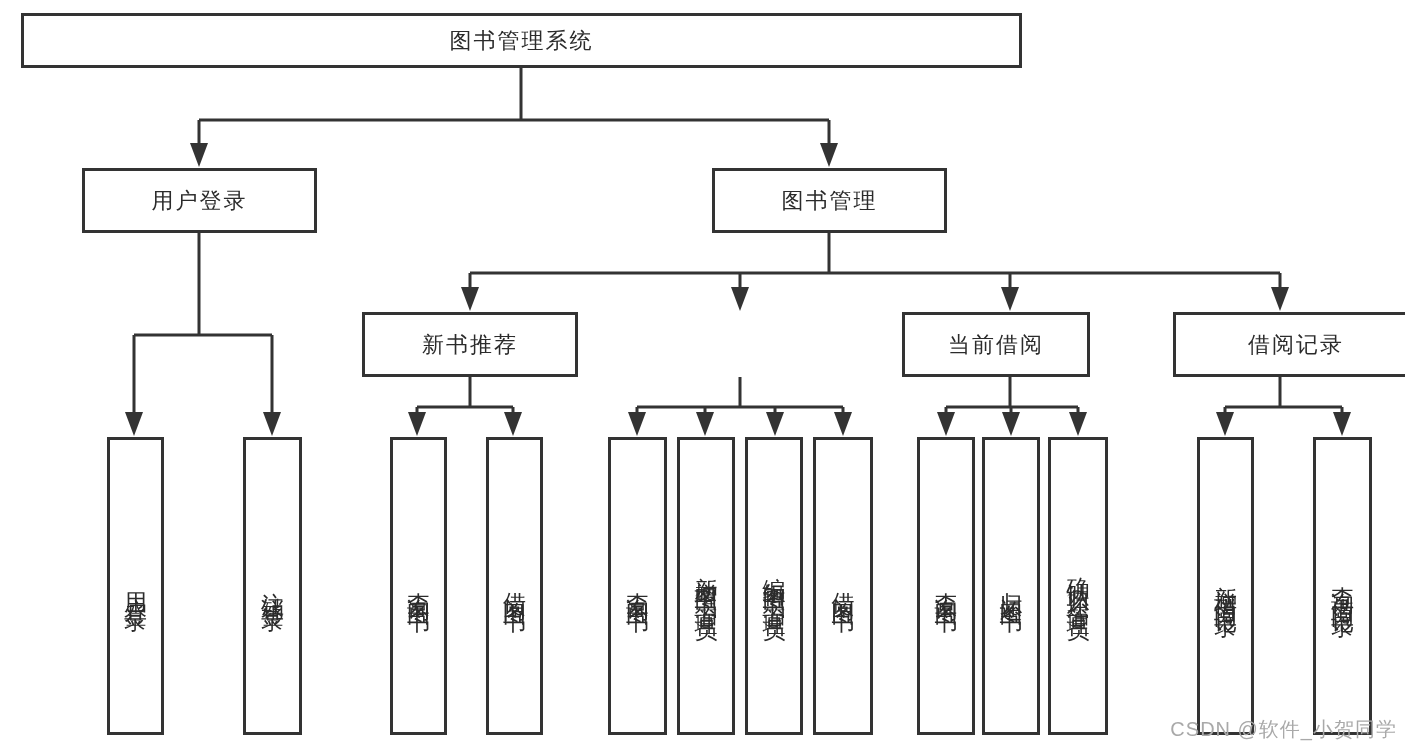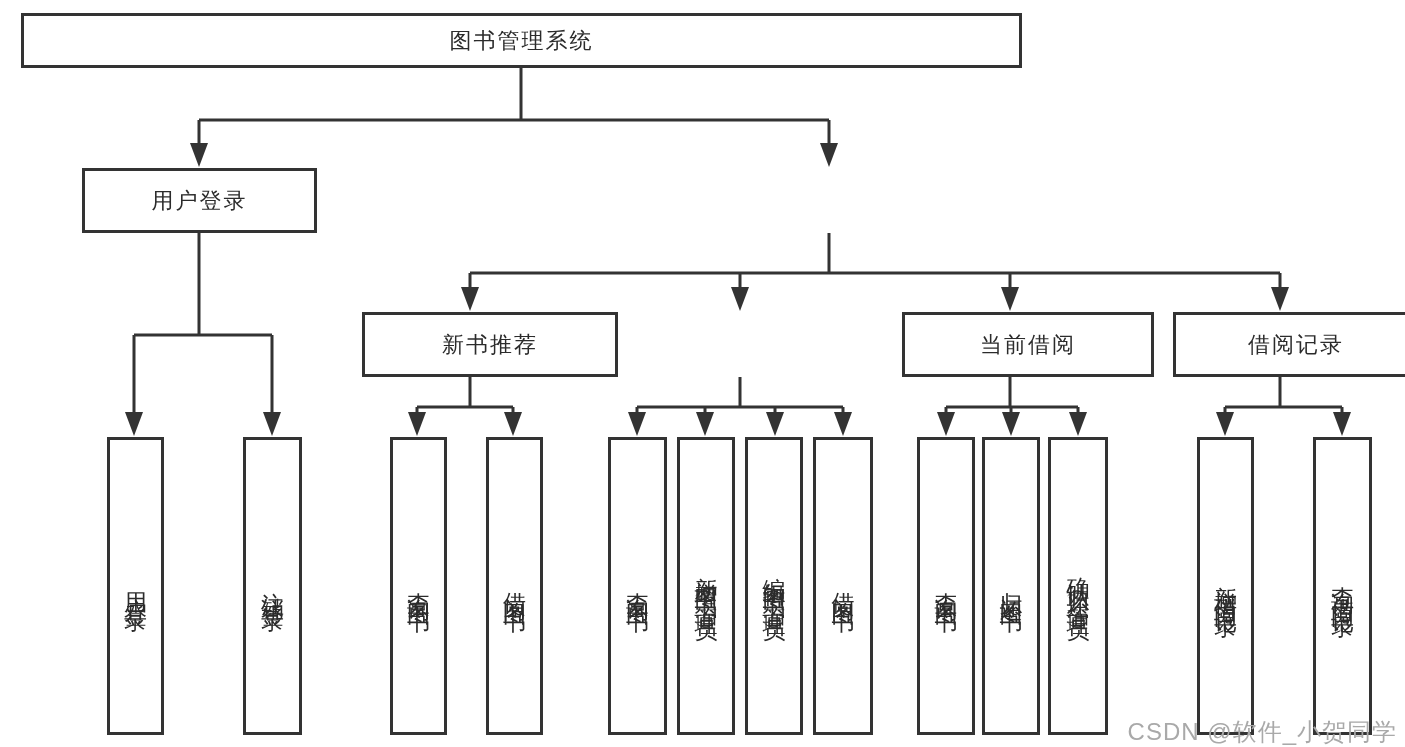--- a/index.html
+++ b/index.html
@@ -45,21 +45,21 @@
     text-orientation: mixed;
     font-size: 23px;
     letter-spacing: 6px;
     line-height: 1;
     text-align: center;
   }
   .watermark {
     position: absolute;
     right: 8px;
     top: 716px;
-    font-size: 24px;
+    font-size: 20px;
     letter-spacing: 1px;
     color: #a9a9a9;
     z-index: 5;
     white-space: nowrap;
   }
 </style>
 </head>
 <body>
 
 <div class="stage">
@@ -103,23 +103,24 @@
     <g>
       <path d="M1280 377 V407 M1225 407 H1342 M1225 407 V418 M1342 407 V418"></path>
       <polygon points="1216,412 1234,412 1225,436"></polygon>
       <polygon points="1333,412 1351,412 1342,436"></polygon>
     </g>
   </svg>
 
   <div class="box hbox" style="left:21px; top:13px; width:1001px; height:55px;">图书管理系统</div>
 
   <div class="box hbox" style="left:82px; top:168px; width:235px; height:65px;">用户登录</div>
+  <div class="box hbox" style="left:712px; top:168px; width:235px; height:65px;">图书管理</div>
 
-  <div class="box hbox" style="left:362px; top:312px; width:256px; height:65px;">新书推荐</div>
-  <div class="box hbox" style="left:902px; top:312px; width:252px; height:65px;">当前借阅</div>
+  <div class="box hbox" style="left:362px; top:312px; width:216px; height:65px;">新书推荐</div>
+  <div class="box hbox" style="left:902px; top:312px; width:188px; height:65px;">当前借阅</div>
   <div class="box hbox" style="left:1173px; top:312px; width:246px; height:65px;">借阅记录</div>
 
   <div class="box vbox" style="left:107px; top:437px; width:57px; height:298px;">用户登录</div>
   <div class="box vbox" style="left:243px; top:437px; width:59px; height:298px;">注销登录</div>
 
   <div class="box vbox" style="left:390px; top:437px; width:57px; height:298px;">查询图书</div>
   <div class="box vbox" style="left:486px; top:437px; width:57px; height:298px;">借阅图书</div>
 
   <div class="box vbox" style="left:608px; top:437px; width:59px; height:298px;">查询图书</div>
   <div class="box vbox" style="left:677px; top:437px; width:58px; height:298px;">新增图书（管理员）</div>

